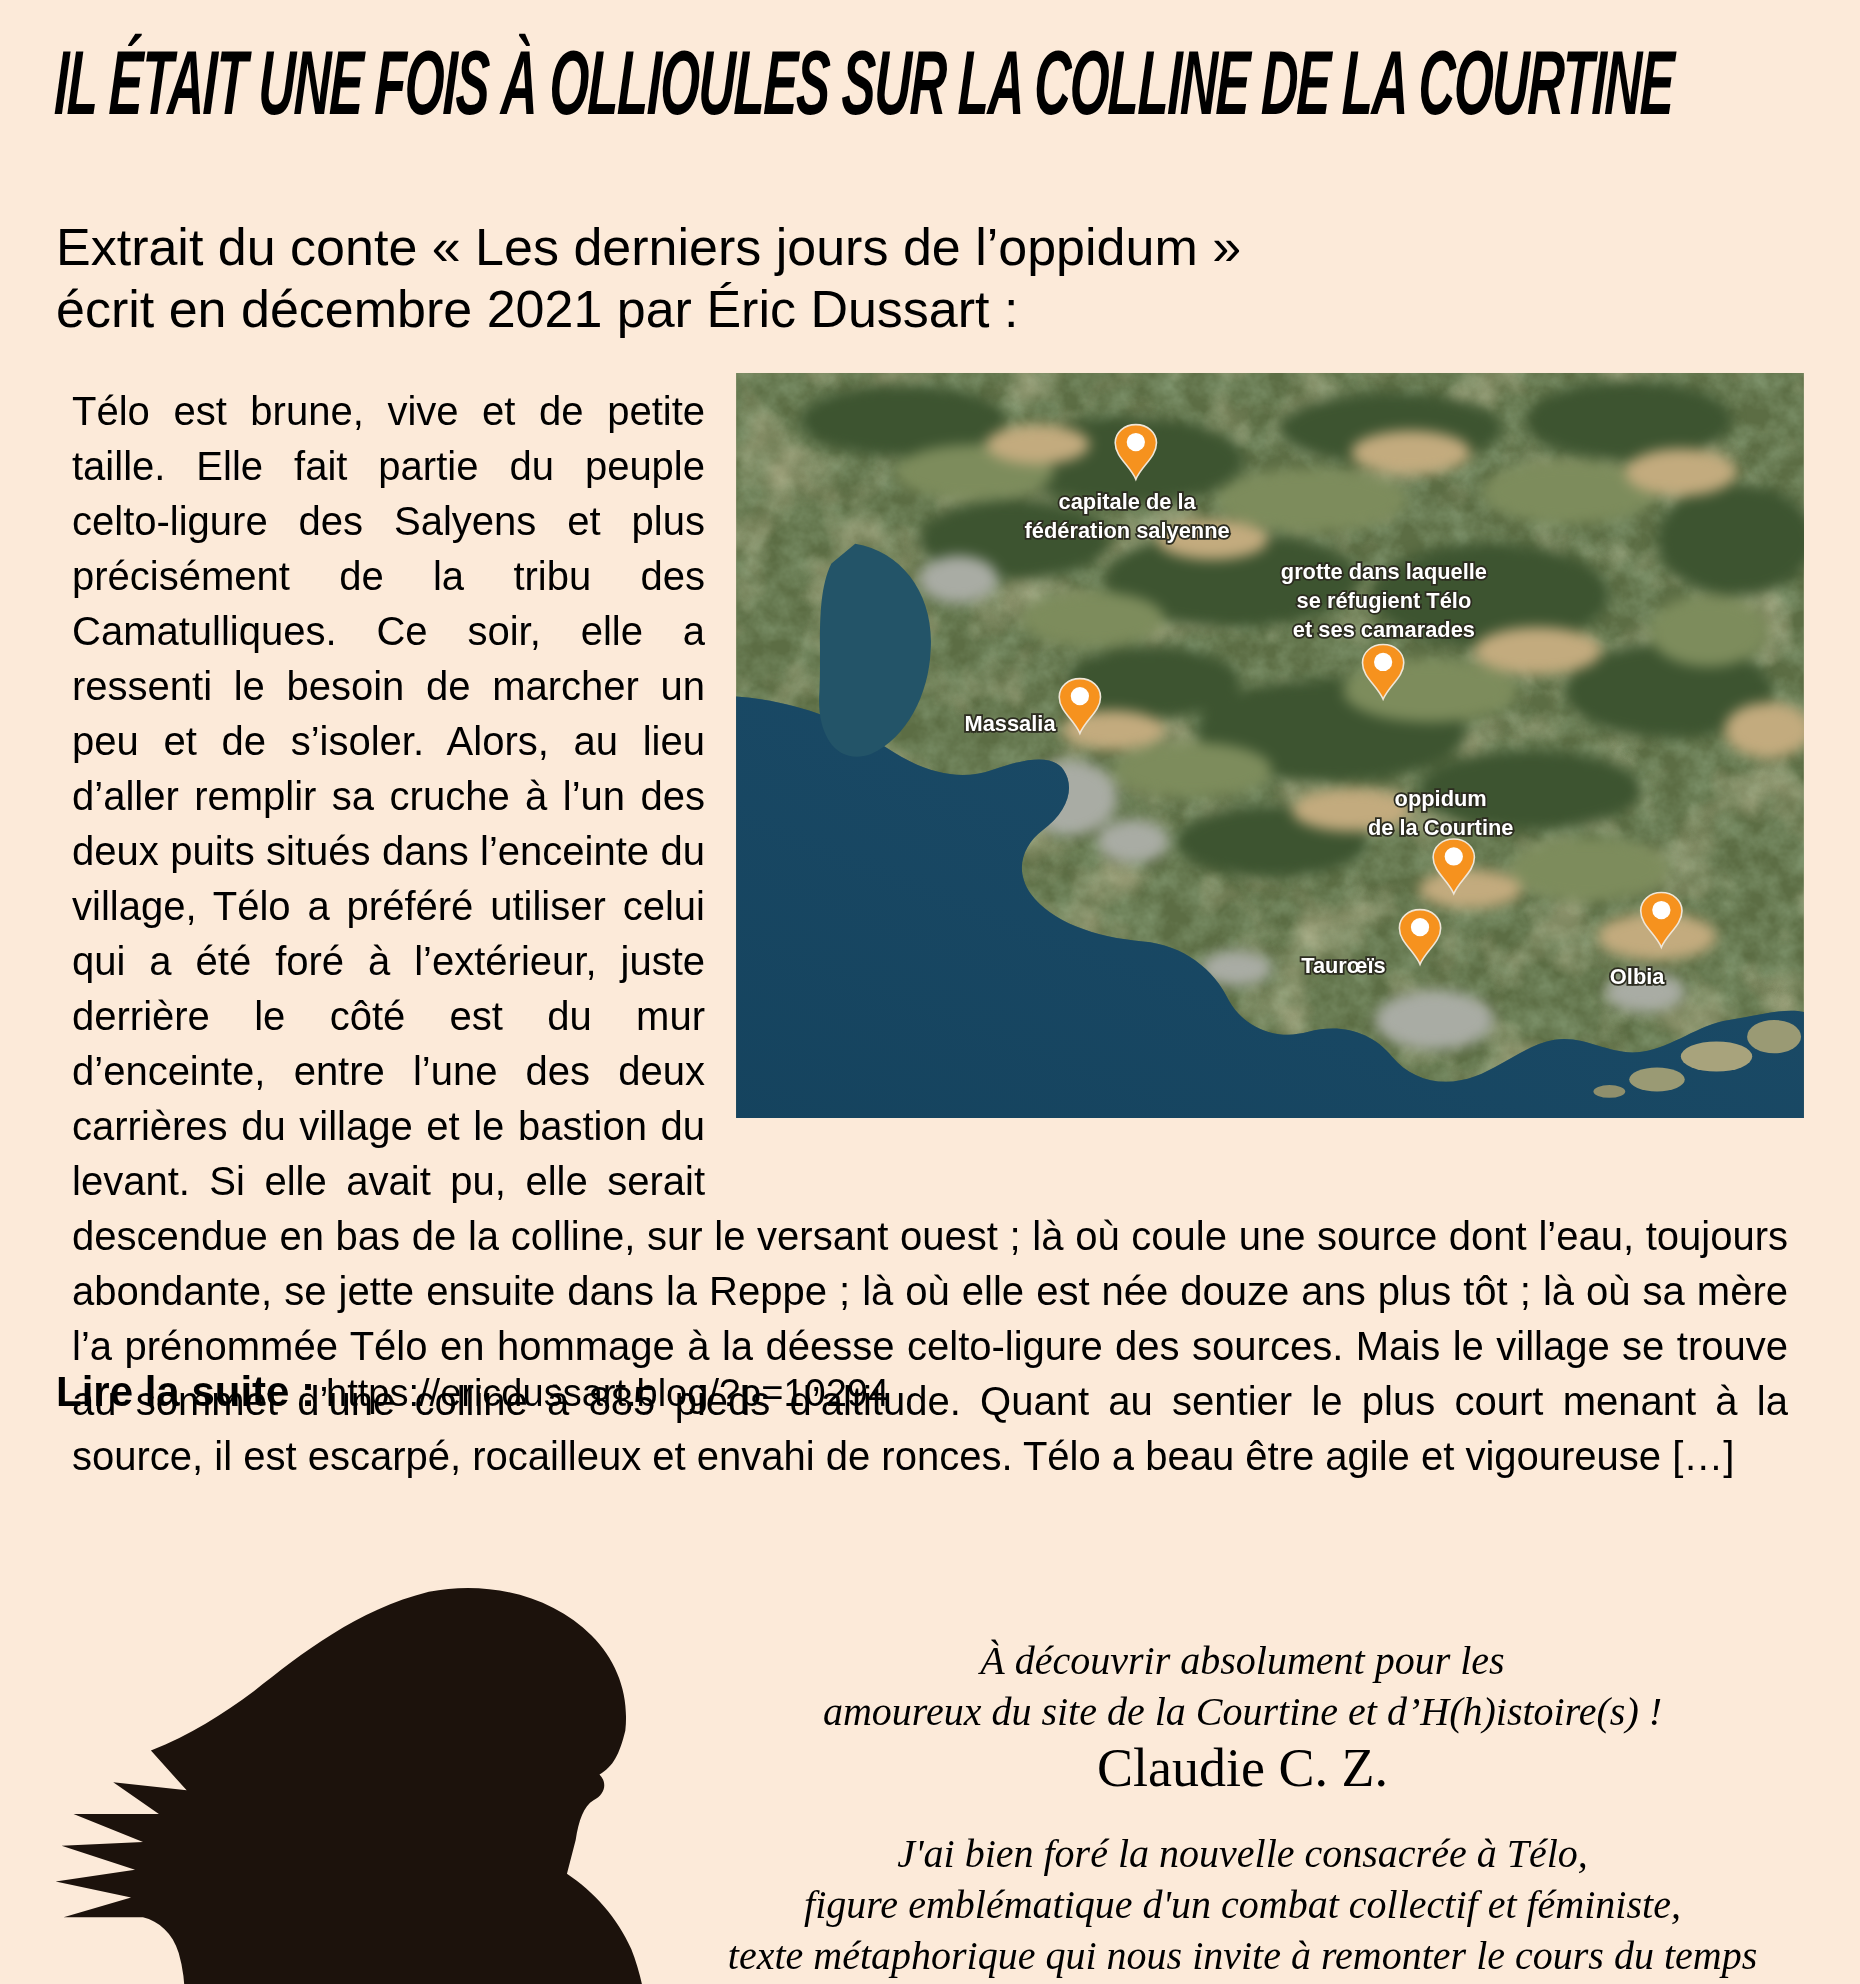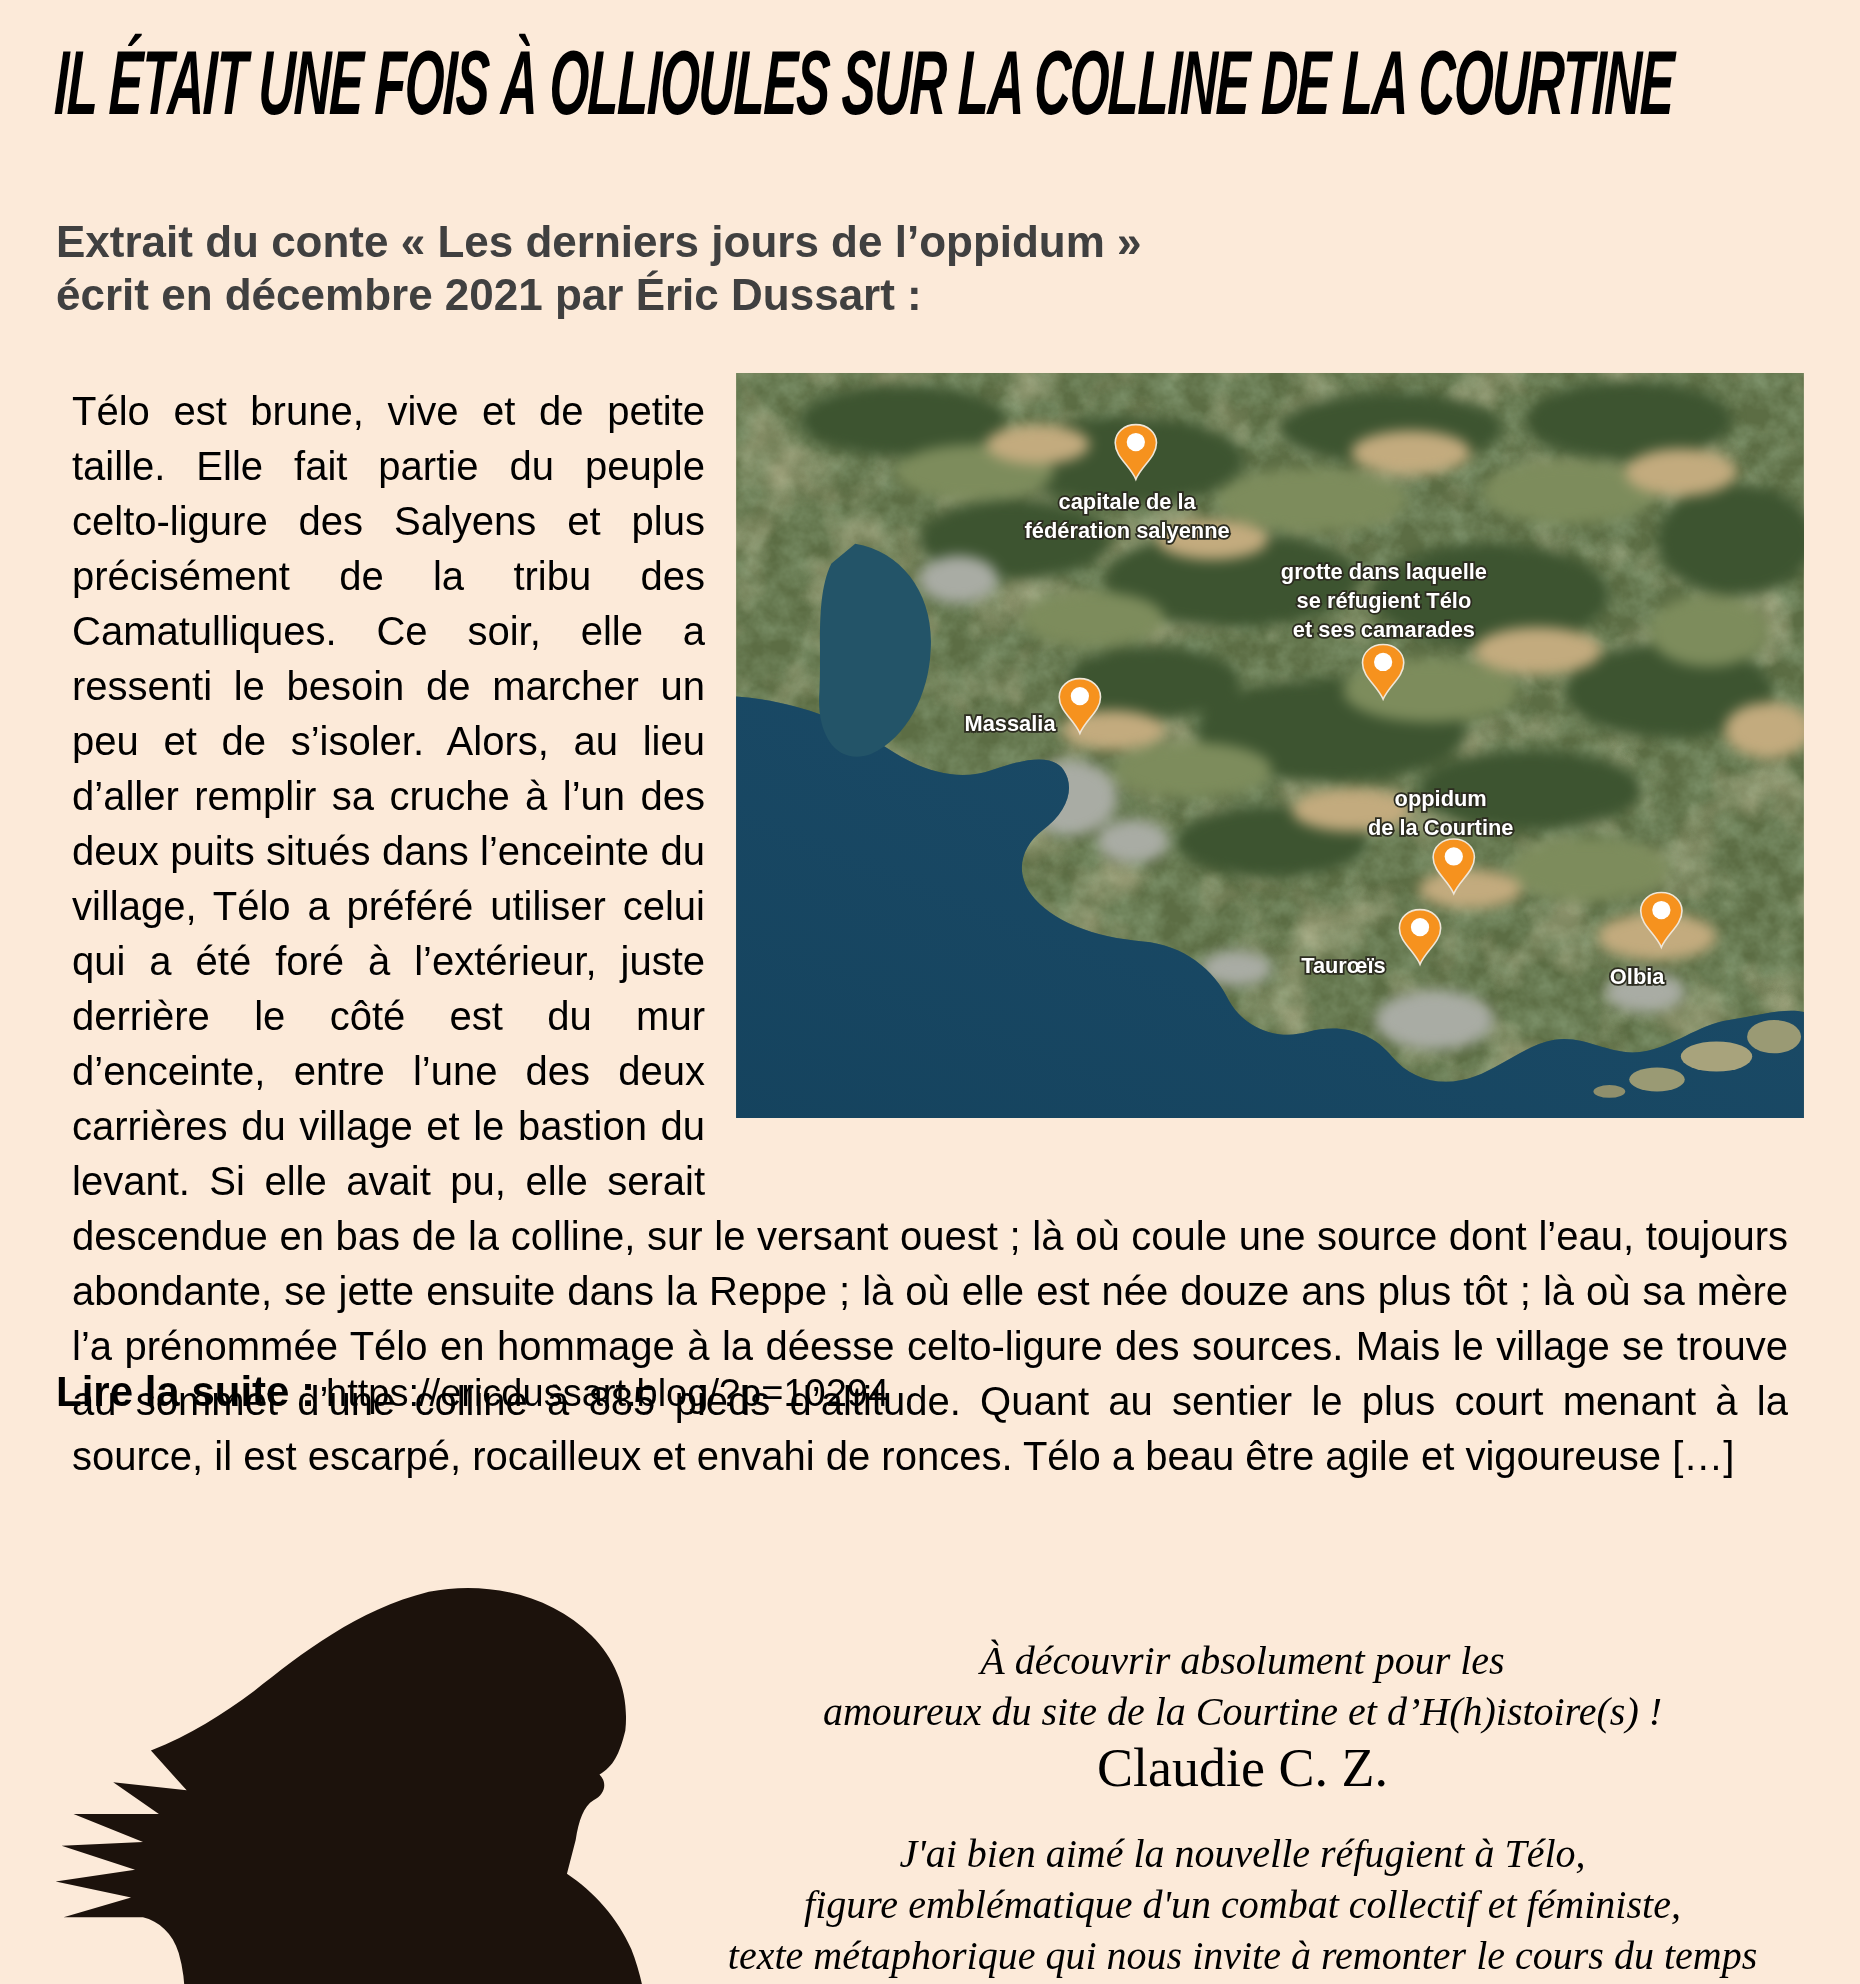--- a/index.html
+++ b/index.html
@@ -22,21 +22,21 @@
   }
   .title-inner{
     display:inline-block;
     transform:scaleX(0.56) skewX(-3deg);
     transform-origin:0 0;
   }
 
   
   .subtitle{
     position:absolute;left:56px;top:216px;
-    font-size:44px;font-weight:bold;line-height:1.2;color:#404040;
+    font-size:52px;font-weight:normal;line-height:1.2;color:#000000;
   }
 
   
   .content{
     position:absolute;left:56px;top:368px;width:1748px;
     font-size:40px;line-height:1.375;color:#000;
     text-align:justify;
   }
   .map-figure{
     float:right;margin:4.8px 0 52px 31px;padding:0;
@@ -252,21 +252,21 @@
   </svg>
 
   <section>
     <div class="t-block quote q1">
       <div class="qline">À découvrir absolument pour les</div>
       <div class="qline">amoureux du site de la Courtine et d’H(h)istoire(s) !</div>
     </div>
     <div class="t-block author a1">Claudie C. Z.</div>
 
     <div class="t-block quote q2">
-      <div class="qline">J'ai bien aimé la nouvelle réfugient à Télo,</div>
+      <div class="qline">J'ai bien foré la nouvelle consacrée à Télo,</div>
       <div class="qline">figure emblématique d'un combat collectif et féministe,</div>
       <div class="qline">texte métaphorique qui nous invite à remonter le cours du temps</div>
       <div class="qline">et à découvrir une époque, une région...</div>
     </div>
 
   </section>
 
 </div>
 
 

